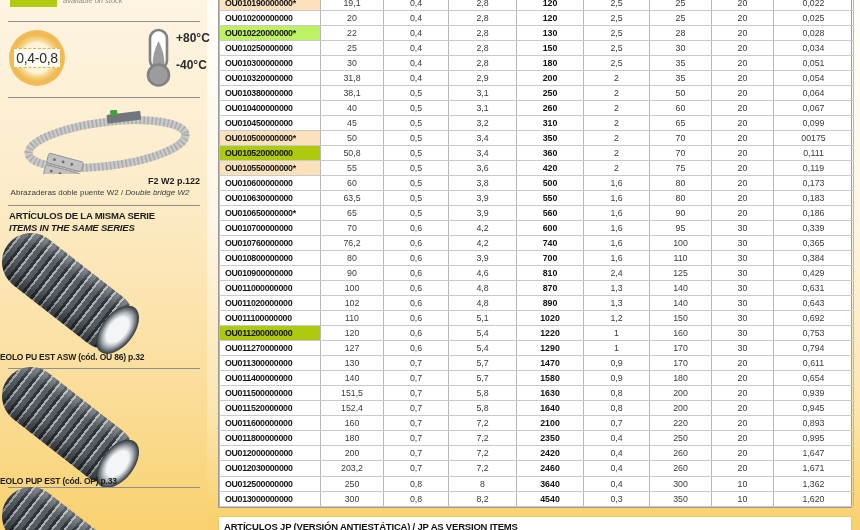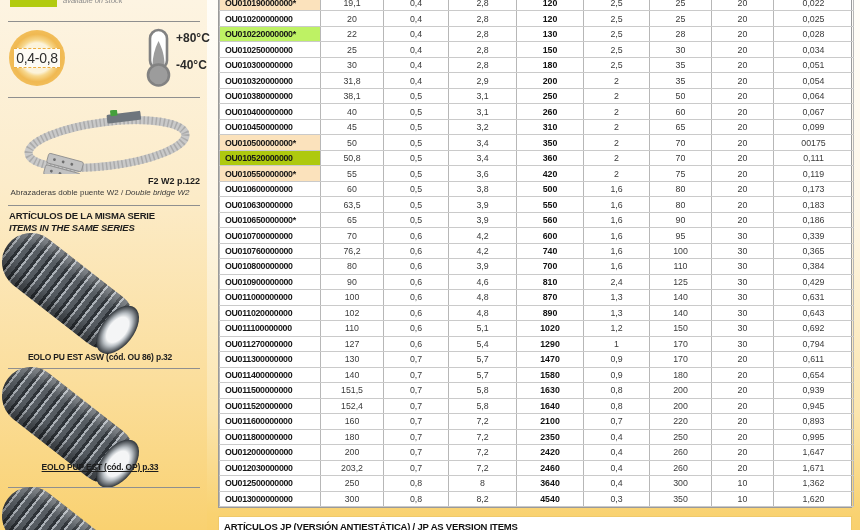--- a/index.html
+++ b/index.html
@@ -43,22 +43,22 @@
 
   
   .hose { position:absolute; left:-8px; width:152px; height:58px; }
   .hose .tube { width:152px; height:58px; border-radius:29px; position:relative;
     background:repeating-linear-gradient(90deg,#2e3338 0 3px,#aab0b6 3px 5px,#565c62 5px 10px);
     box-shadow:inset 0 -10px 12px rgba(0,0,0,.35), inset 0 8px 8px rgba(255,255,255,.25);
     transform:rotate(38deg); }
   .hose .cap { position:absolute; right:-3px; top:1px; width:32px; height:56px; border-radius:50%;
     background:radial-gradient(closest-side,#f4f5f6 52%,#b9bfc4 68%,#2e3338 100%); }
   .hose1 { top:262px; } .hose2 { top:396px; } .hose3 { top:516px; }
-  .hose-caption { position:absolute; left:0; width:200px; text-align:center; font-size:8.5px; font-weight:bold; color:#1d1d1d; letter-spacing:-0.2px; }
-  .cap1 { top:352px; } .cap2 { top:462px;text-decoration:underline; }
+  .hose-caption { position:absolute; left:0; width:200px; text-align:left; font-size:8.5px; font-weight:bold; color:#1d1d1d; letter-spacing:-0.2px; }
+  .cap1 { top:352px; } .cap2 { top:476px; }
 
   
   .table-box { position:absolute; left:218px; top:-6px; width:634px; height:514px;
     background:#fff; border:1px solid #9a9a9a; }
   table.spec { width:100%; height:100%; border-collapse:collapse; table-layout:fixed; }
   table.spec td { border:1px solid #b7b7b7; border-top:1px solid #cacaca; border-bottom:1px solid #cacaca;
     font-size:8.8px; text-align:center; color:#3a3a3a; padding:0; white-space:nowrap; overflow:hidden; }
   table.spec td.code { text-align:left; padding-left:5px; font-weight:bold; color:#161616; letter-spacing:-0.3px; }
   table.spec td.bcol { font-weight:bold; color:#111; }
 
@@ -398,20 +398,31 @@
           <td>110</td>
           <td>0,6</td>
           <td>5,1</td>
           <td class="bcol">1020</td>
           <td>1,2</td>
           <td>150</td>
           <td>30</td>
           <td>0,692</td>
         </tr>
         <tr>
+          <td class="code" style="background: rgb(174, 201, 14);">OU011200000000</td>
+          <td>120</td>
+          <td>0,6</td>
+          <td>5,4</td>
+          <td class="bcol">1220</td>
+          <td>1</td>
+          <td>160</td>
+          <td>30</td>
+          <td>0,753</td>
+        </tr>
+        <tr>
           <td class="code">OU011270000000</td>
           <td>127</td>
           <td>0,6</td>
           <td>5,4</td>
           <td class="bcol">1290</td>
           <td>1</td>
           <td>170</td>
           <td>30</td>
           <td>0,794</td>
         </tr>

